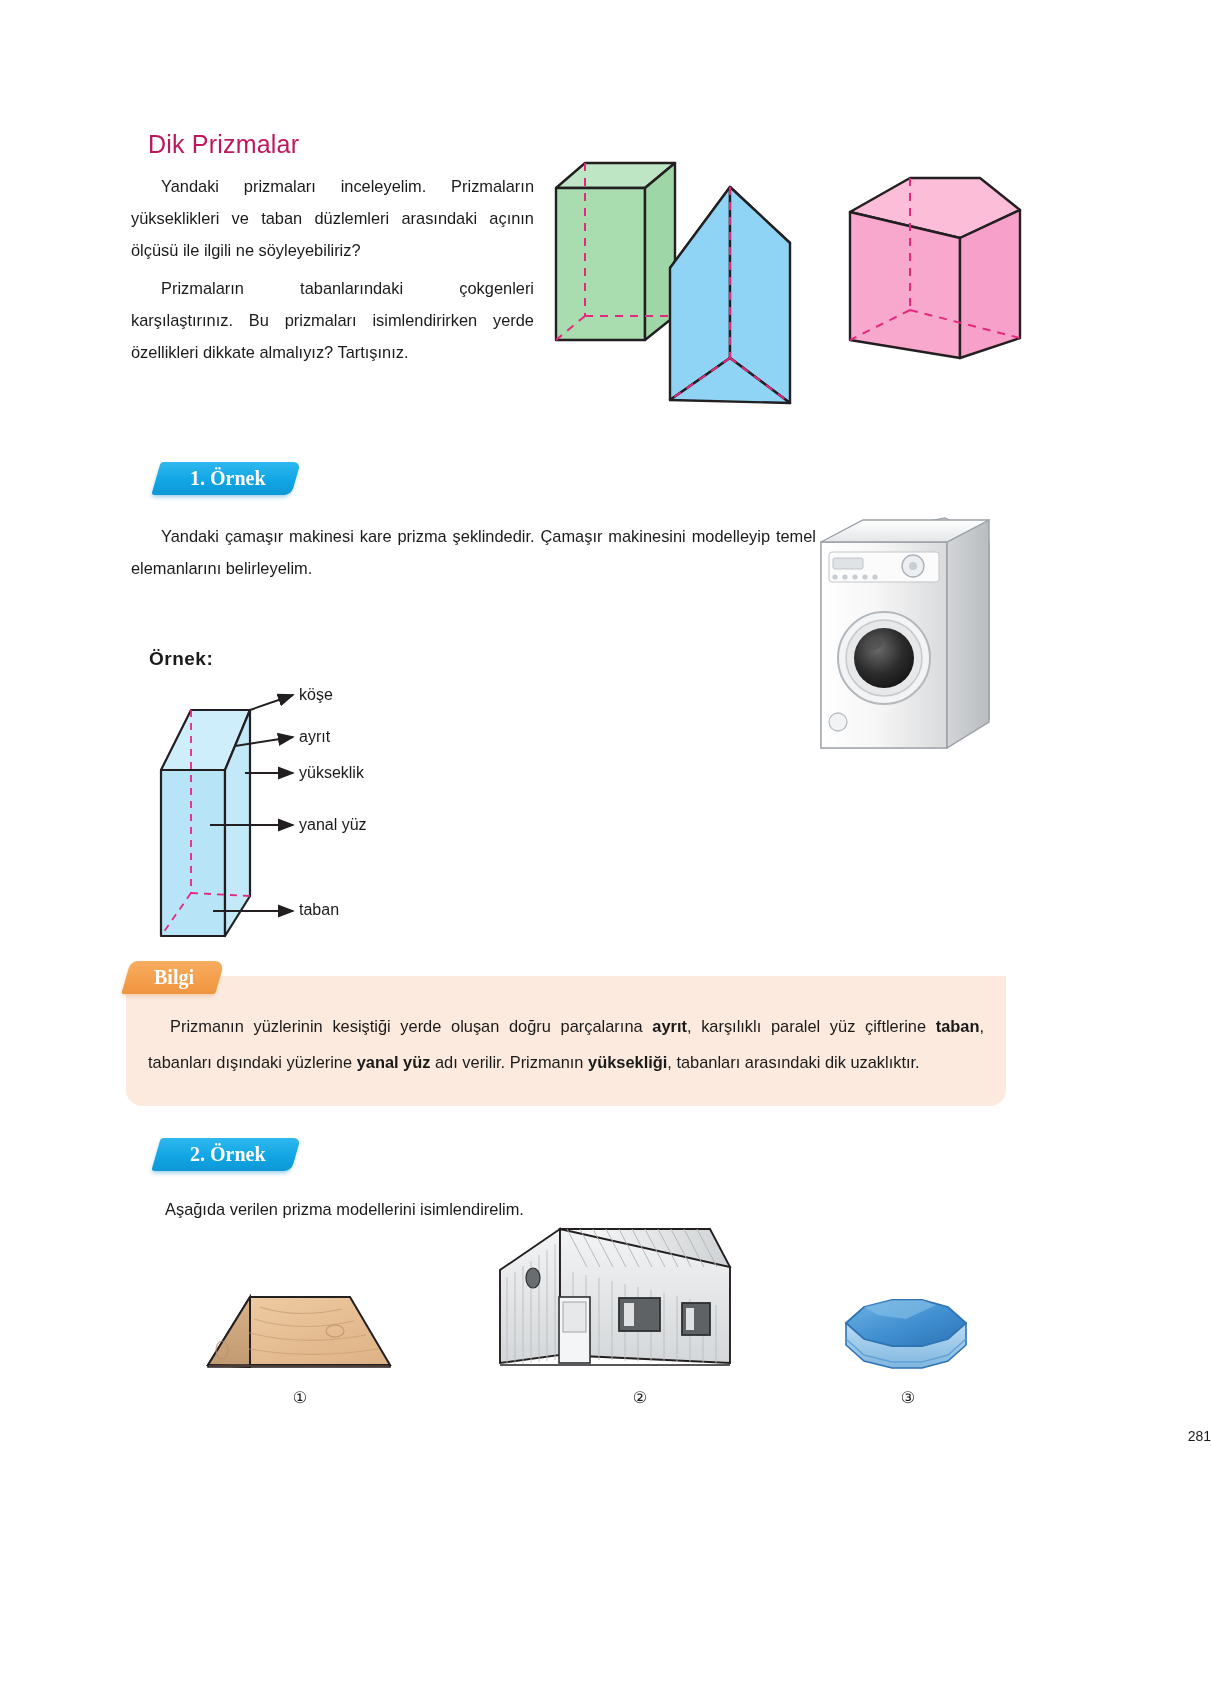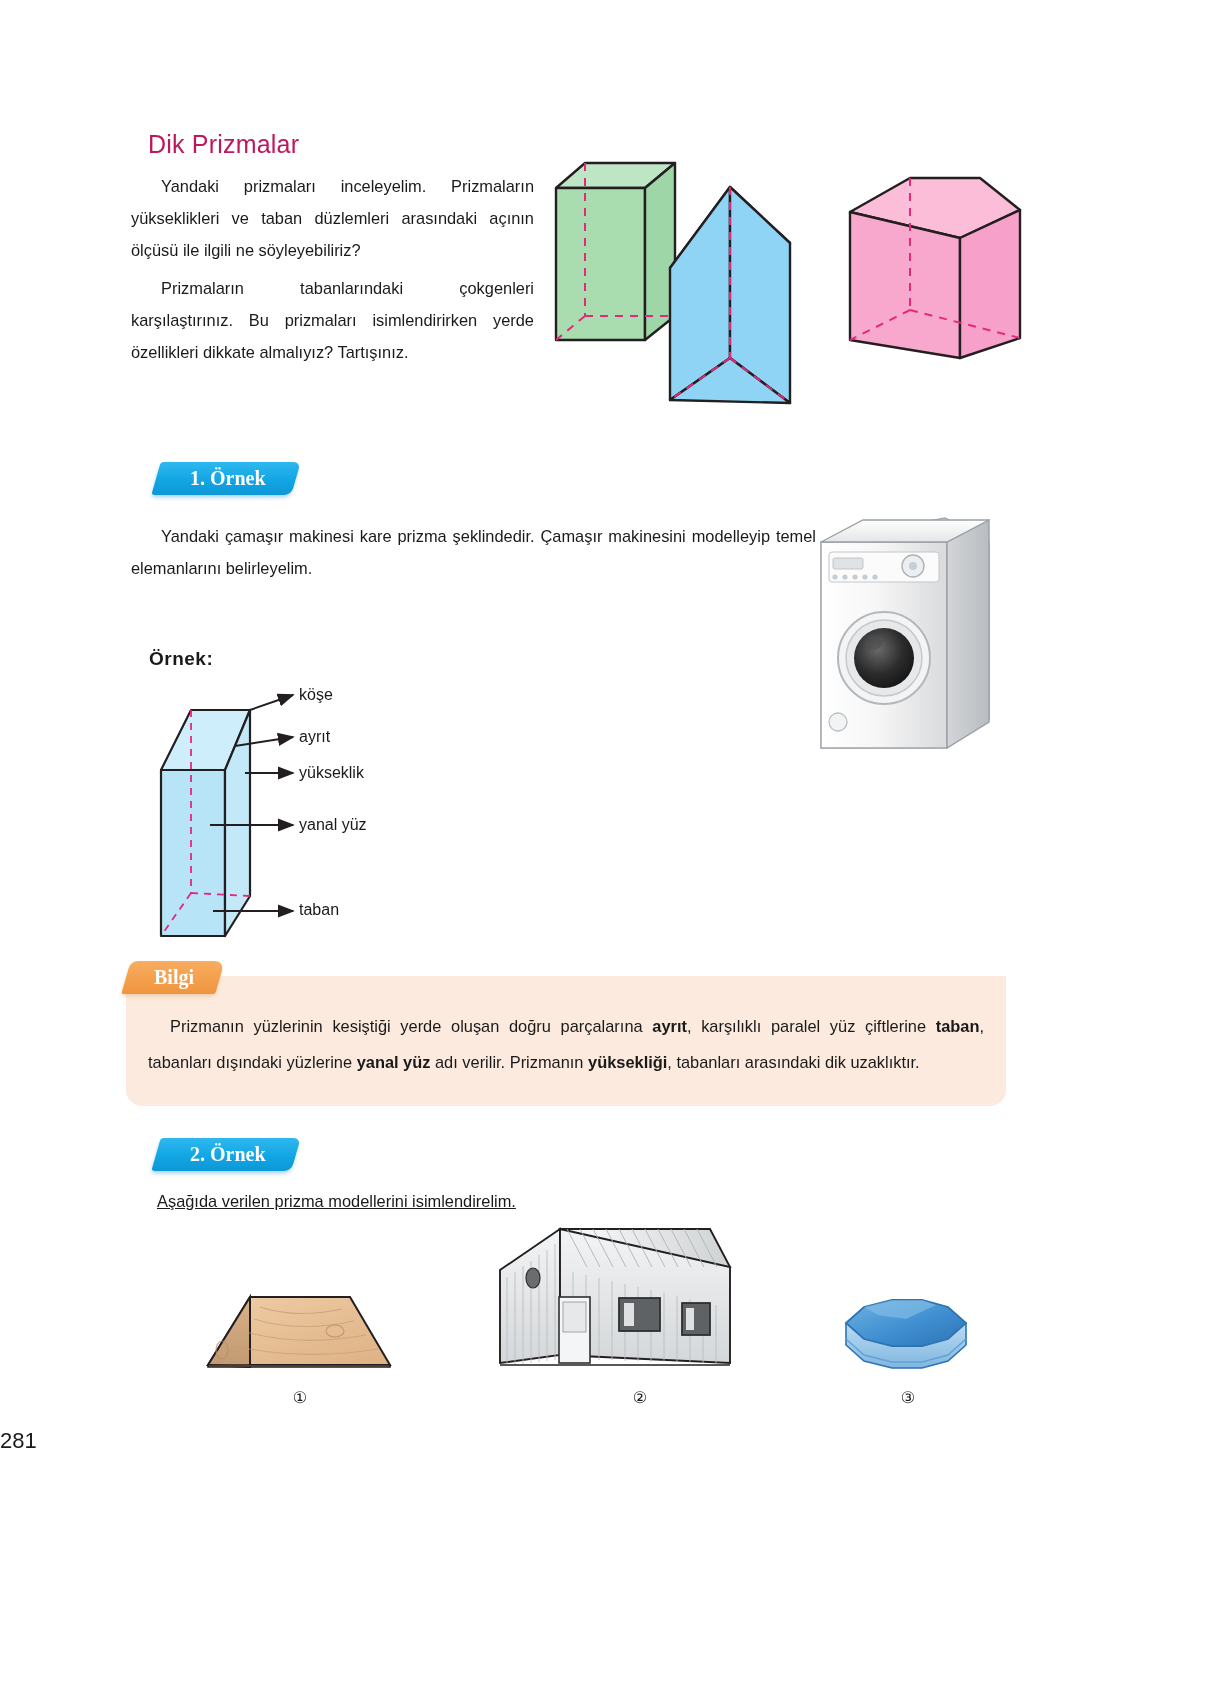--- a/index.html
+++ b/index.html
@@ -121,39 +121,38 @@
   }
   .bilgi-text b { font-weight: bold; }
 
   
   .ex2-text {
     position: absolute;
     left: 149px; top: 1178px;
     width: 760px;
     font-size: 16.4px;
     line-height: 30px;
-    margin: 8px;
-    text-decoration: underline;
+    margin: 16px;
   }
 
   .models-row { position:absolute; left:130px; top:1215px; width:950px; height:210px; }
 
   .model-caption {
     position: absolute;
     font-size: 16px;
     text-align: center;
     width: 60px;
   }
 
   
   .page-number {
     position: absolute;
     left: 0; right: 0; top: 1428px;
-    text-align: left;
-    font-size: 22px;
+    text-align: right;
+    font-size: 14px;
     color: #1a1a1a;
   }
 </style>
 </head>
 <body>
 
 <div class="page">
 
   <div class="section-title">Dik Prizmalar</div>
 

